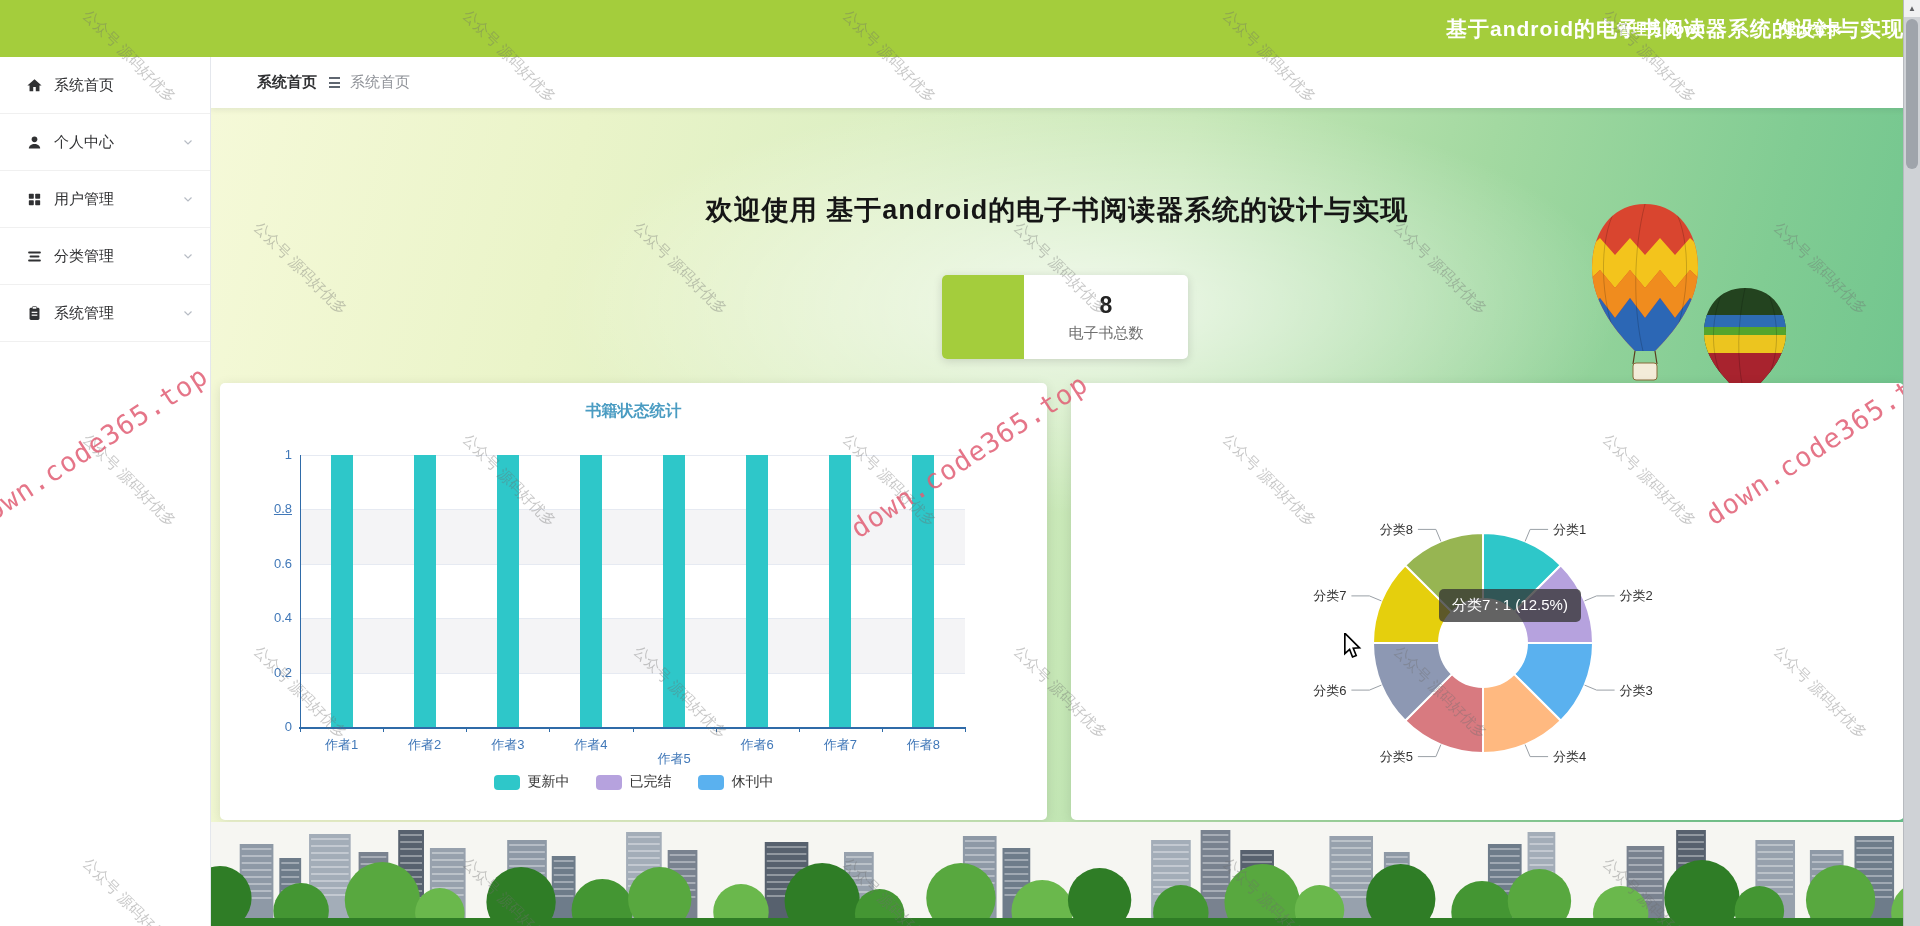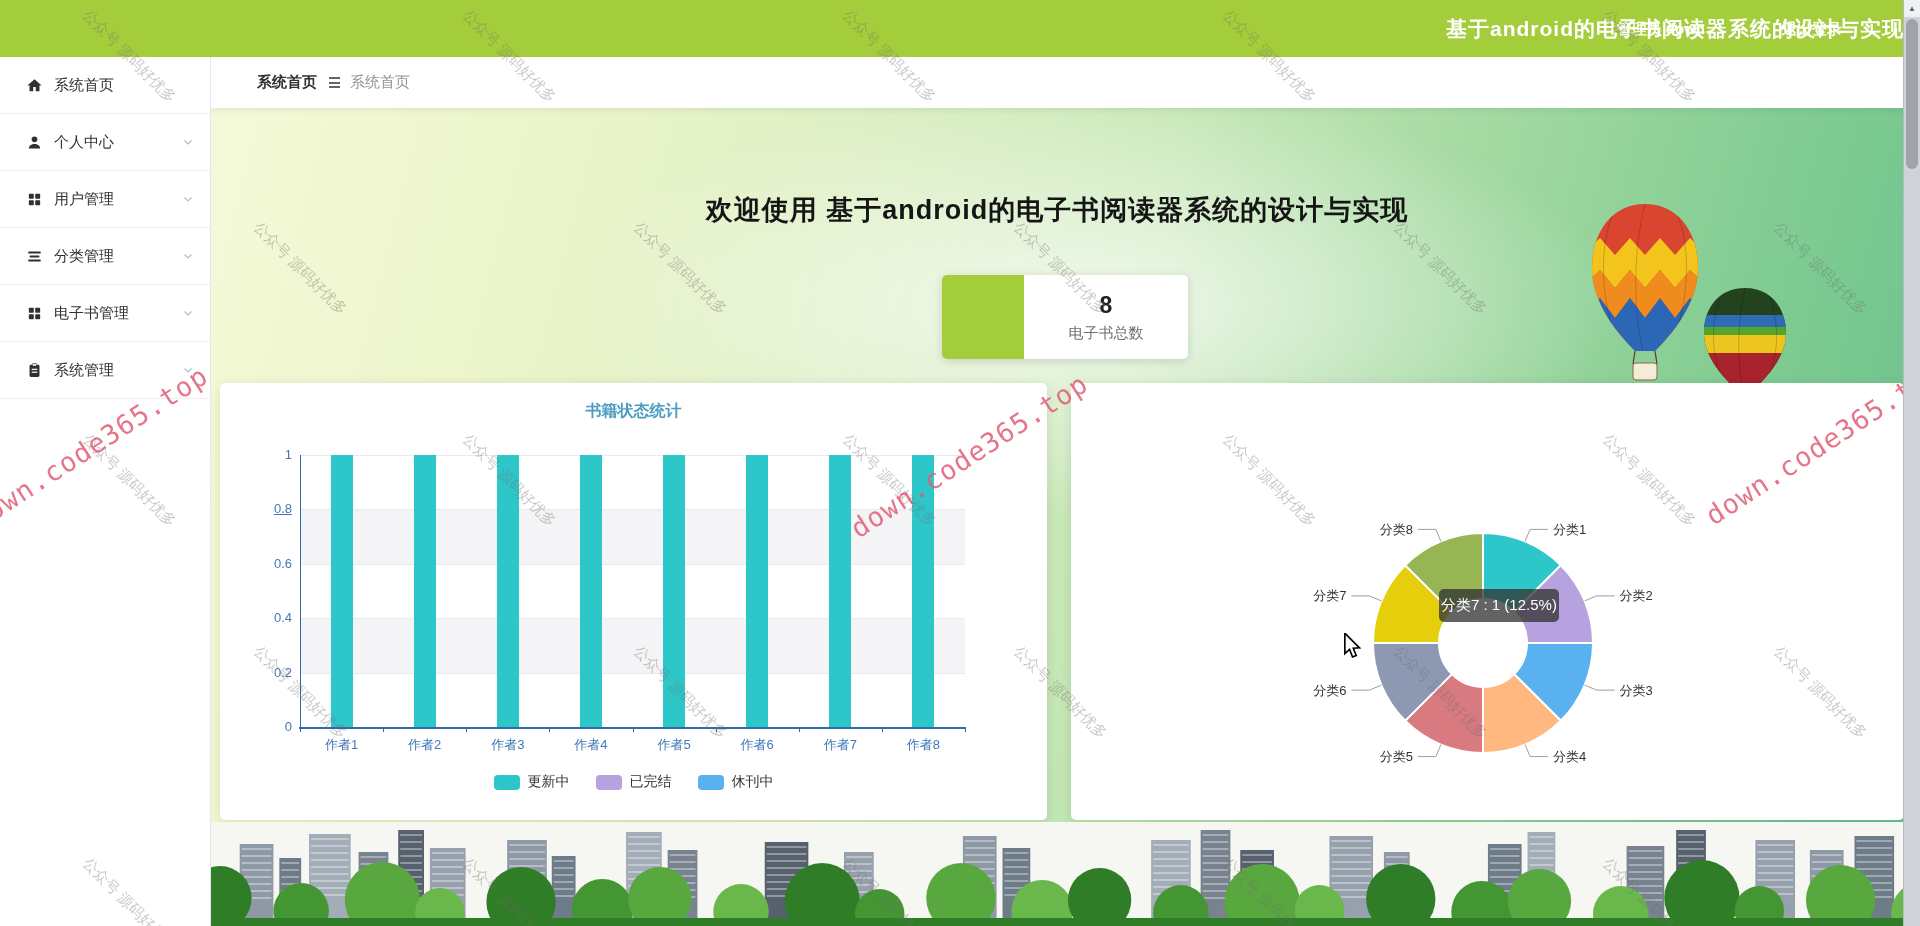--- a/index.html
+++ b/index.html
@@ -65,21 +65,21 @@
   .axis-x{position:absolute;height:1.5px;background:#2f6ba8;}
   .axis-y{position:absolute;width:1px;background:#2f6ba8;}
   .bar{position:absolute;}
   .legend{position:absolute;left:0;right:0;top:390px;display:flex;justify-content:center;gap:26px;}
   .legend-item{display:flex;align-items:center;gap:8px;font-size:14px;color:#333;cursor:pointer;}
   .swatch{width:26px;height:15px;border-radius:4px;}
 
   .pie-svg{position:absolute;left:0;top:0;}
   .pie-label{font-size:13px;fill:#333;font-family:"Liberation Sans",sans-serif;}
   .tooltip{position:absolute;left:368px;top:206px;background:rgba(50,50,50,.76);color:#fff;
-           font-size:15px;padding:7px 2px;border-radius:5px;white-space:nowrap;z-index:6;}
+           font-size:15px;padding:7px 13px;border-radius:5px;white-space:nowrap;z-index:6;}
   .cursor{position:absolute;left:272px;top:250px;z-index:7;}
 
   
   .skyline{position:absolute;left:0;bottom:0;width:100%;height:104px;}
   .skyline svg{display:block;width:100%;height:104px;}
 
   
   .scrollbar{position:absolute;right:0;top:0;width:16px;height:926px;background:#cfd2d6;
              border-left:1px solid #b7babf;z-index:65;}
   .sb-btn{width:16px;height:17px;background:#f0f1f2;color:#606266;font-size:8px;
@@ -146,36 +146,20 @@
       </div>
       <div class="side-item">
         <span class="s-icon">
           <svg viewBox="0 0 24 24">
             <rect x="3" y="5" width="18" height="2.6" rx="1.3"></rect>
             <rect x="5" y="10.7" width="14" height="2.6" rx="1.3"></rect>
             <rect x="3" y="16.4" width="18" height="2.6" rx="1.3"></rect>
           </svg>
         </span>
         <span class="s-label">分类管理</span>
-        <span class="chev">
-          <svg viewBox="0 0 24 24" fill="none" stroke-width="2.4">
-            <path d="M5 9l7 7 7-7"></path>
-          </svg>
-        </span>
-      </div>
-      <div class="side-item">
-        <span class="s-icon">
-          <svg viewBox="0 0 24 24">
-            <rect x="4" y="4" width="7" height="7" rx="1"></rect>
-            <rect x="13" y="4" width="7" height="7" rx="1"></rect>
-            <rect x="4" y="13" width="7" height="7" rx="1"></rect>
-            <rect x="13" y="13" width="7" height="7" rx="1"></rect>
-          </svg>
-        </span>
-        <span class="s-label">电子书管理</span>
         <span class="chev">
           <svg viewBox="0 0 24 24" fill="none" stroke-width="2.4">
             <path d="M5 9l7 7 7-7"></path>
           </svg>
         </span>
       </div>
       <div class="side-item">
         <span class="s-icon">
           <svg viewBox="0 0 24 24">
             <rect x="5" y="4" width="14" height="17" rx="2"></rect>
@@ -272,21 +256,21 @@
           <div class="bar" style="left: 193.688px; top: 72px; width: 22px; height: 272px; background: rgb(46, 199, 201);"></div>
           <div class="xlabel" style="left: 163.125px; top: 353px; width: 83.125px;">作者2</div>
           <div class="xtick" style="left: 163.125px; top: 344px;"></div>
           <div class="bar" style="left: 276.812px; top: 72px; width: 22px; height: 272px; background: rgb(46, 199, 201);"></div>
           <div class="xlabel" style="left: 246.25px; top: 353px; width: 83.125px;">作者3</div>
           <div class="xtick" style="left: 246.25px; top: 344px;"></div>
           <div class="bar" style="left: 359.938px; top: 72px; width: 22px; height: 272px; background: rgb(46, 199, 201);"></div>
           <div class="xlabel" style="left: 329.375px; top: 353px; width: 83.125px;">作者4</div>
           <div class="xtick" style="left: 329.375px; top: 344px;"></div>
           <div class="bar" style="left: 443.062px; top: 72px; width: 22px; height: 272px; background: rgb(46, 199, 201);"></div>
-          <div class="xlabel" style="left: 412.5px; top: 353px; width: 83.125px;">作者5</div>
+          <div class="xlabel" style="left: 412.5px; top: 367px; width: 83.125px;">作者5</div>
           <div class="xtick" style="left: 412.5px; top: 344px;"></div>
           <div class="bar" style="left: 526.188px; top: 72px; width: 22px; height: 272px; background: rgb(46, 199, 201);"></div>
           <div class="xlabel" style="left: 495.625px; top: 353px; width: 83.125px;">作者6</div>
           <div class="xtick" style="left: 495.625px; top: 344px;"></div>
           <div class="bar" style="left: 609.312px; top: 72px; width: 22px; height: 272px; background: rgb(46, 199, 201);"></div>
           <div class="xlabel" style="left: 578.75px; top: 353px; width: 83.125px;">作者7</div>
           <div class="xtick" style="left: 578.75px; top: 344px;"></div>
           <div class="bar" style="left: 692.438px; top: 72px; width: 22px; height: 272px; background: rgb(46, 199, 201);"></div>
           <div class="xlabel" style="left: 661.875px; top: 353px; width: 83.125px;">作者8</div>
           <div class="xtick" style="left: 661.875px; top: 344px;"></div>

